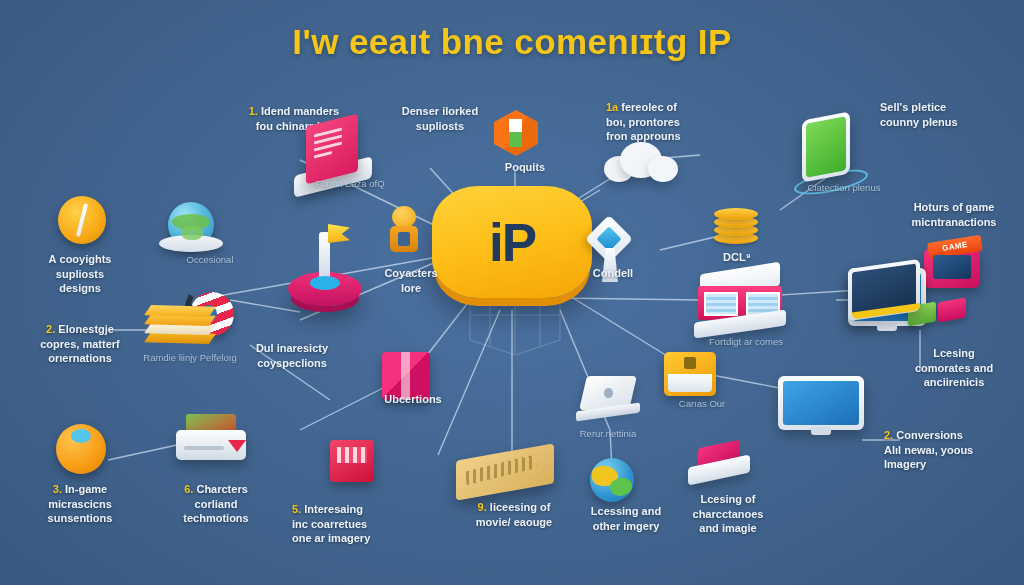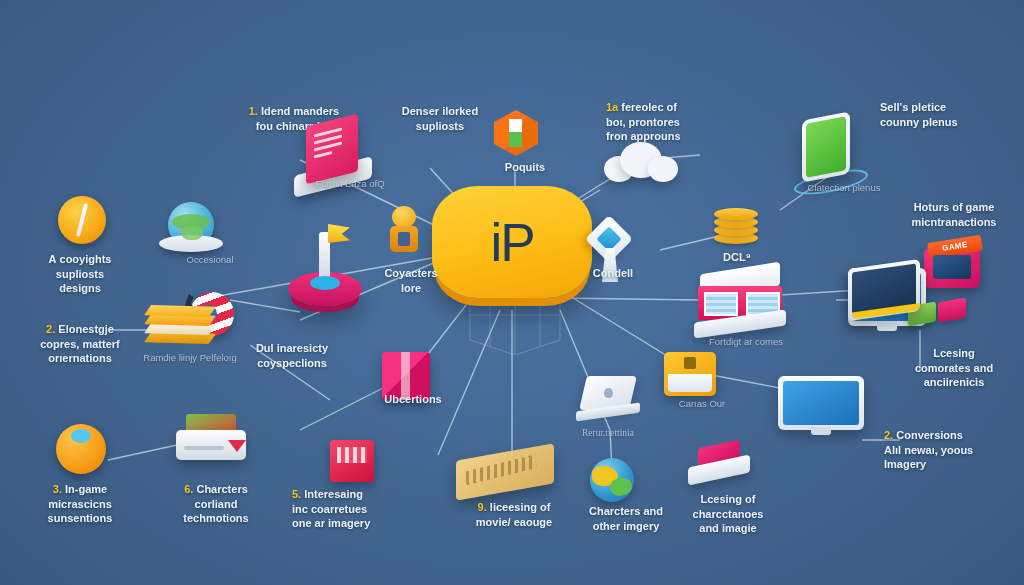--- a/index.html
+++ b/index.html
@@ -27,21 +27,21 @@
   .num{color:#f5c518;font-weight:bold;}
   .sub{position:absolute;color:#bfd3ea;font-size:9.5px;opacity:.82;
        width:120px;text-align:center;text-shadow:0 1px 2px rgba(0,0,0,.4);}
 
   
   .hub{position:absolute;left:432px;top:186px;width:160px;height:112px;}
   .hub .body{position:absolute;inset:0;border-radius:46px/40px;
      background:linear-gradient(168deg,#ffd23a 0%,#fdbe17 52%,#f5a607 100%);
      box-shadow:0 10px 0 -2px #e08f06, 0 16px 26px rgba(0,0,0,.34);}
   .hub .txt{position:absolute;inset:0;display:flex;align-items:center;
-     justify-content:center;font-size:53px;font-weight:normal;color:#223a5e;
+     justify-content:center;font-size:53px;font-weight:bold;color:#223a5e;
      letter-spacing:-2px;box-sizing:border-box;}
   .scaffold{position:absolute;left:460px;top:270px;width:110px;height:85px;opacity:.30;}
 
   
   .ic{position:absolute;}
   .gearseal{width:48px;height:48px;border-radius:50%;
      background:radial-gradient(circle at 38% 32%,#ffd04a,#f7a712 62%,#de8a05);
      box-shadow:0 4px 9px rgba(0,0,0,.33);}
   .gearseal:after{content:"";position:absolute;left:22px;top:7px;width:4px;height:34px;
      background:linear-gradient(#fff,#e3e9f0);transform:rotate(14deg);border-radius:2px;}
@@ -225,20 +225,21 @@
   .cards i{position:absolute;width:28px;height:20px;border-radius:3px;display:block;
      transform:skewY(-10deg);box-shadow:0 3px 6px rgba(0,0,0,.25);}
   .cards i.g{left:0;top:4px;background:linear-gradient(#8fd35c,#58a832);}
   .cards i.p{left:30px;top:0;background:linear-gradient(#f5317f,#c8105c);}
 </style>
 </head>
 <body>
 
 <div id="stage">
 
+  <div class="title">I'w eeaıt bne comenıɪtg IP</div>
 
   <svg class="links">
     <line x1="300" y1="160" x2="436" y2="226"></line>
     <line x1="430" y1="168" x2="470" y2="212"></line>
     <line x1="515" y1="170" x2="515" y2="200"></line>
     <line x1="600" y1="190" x2="560" y2="214"></line>
     <line x1="512" y1="240" x2="640" y2="160"></line>
     <line x1="640" y1="160" x2="700" y2="155"></line>
     <line x1="736" y1="232" x2="660" y2="250"></line>
     <line x1="830" y1="175" x2="780" y2="210"></line>
@@ -448,21 +449,21 @@
     <div class="lbl w110" style="left:0;top:0;">Ubcertions</div>
   </div>
 
   <div class="ic" style="left:576px;top:376px;">
     <div class="laptop">
         <i></i>
         <div class="apple"></div>
         <b></b>
       </div>
   </div>
-  <div class="sub" style="left:548px;top:428px;font-family:Liberation Serif, serif;">Rerur.nettinia</div>
+  <div class="sub" style="left:548px;top:428px;">Rerur.nettinia</div>
 
   <div class="ic" style="left:694px;top:268px;">
     <div class="store">
       <div class="roof"></div>
         <div class="wall"></div>
       <div class="win a"></div>
         <div class="win b"></div>
         <div class="floor"></div>
     </div>
   </div>
@@ -529,21 +530,21 @@
 techmotions</span>
     </div>
   </div>
 
   <div class="ic" style="left:330px;top:440px;">
     <div class="cam-red">
         <i></i>
       </div>
   </div>
   <div class="node" style="left:292px;top:486px;">
-    <div class="lbl w140" style="left:0;top:1px;text-align:left;">
+    <div class="lbl w140" style="left:0;top:16px;text-align:left;">
       <span class="num">5.</span>
       <span style="white-space:pre-line">Interesaing
 inc coarretues
 one ar imagery</span>
     </div>
   </div>
 
   <div class="ic" style="left:456px;top:452px;">
     <div class="brick">
         <i></i>
@@ -554,21 +555,21 @@
       <span class="num">9.</span>
       <span style="white-space:pre-line">liceesing of
 movie/ eaouge</span>
     </div>
   </div>
 
   <div class="ic" style="left:590px;top:458px;">
     <div class="globe-small"></div>
   </div>
   <div class="node" style="left:556px;top:504px;">
-    <div class="lbl w140" style="left:0;top:0;white-space:pre-line">Charcters and
+    <div class="lbl w140" style="left:0;top:0;white-space:pre-line">Lcessing and
 other imgery</div>
   </div>
 
   <div class="ic" style="left:688px;top:444px;">
     <div class="pink-plate">
         <i></i>
         <b></b>
       </div>
   </div>
   <div class="node" style="left:658px;top:492px;">

